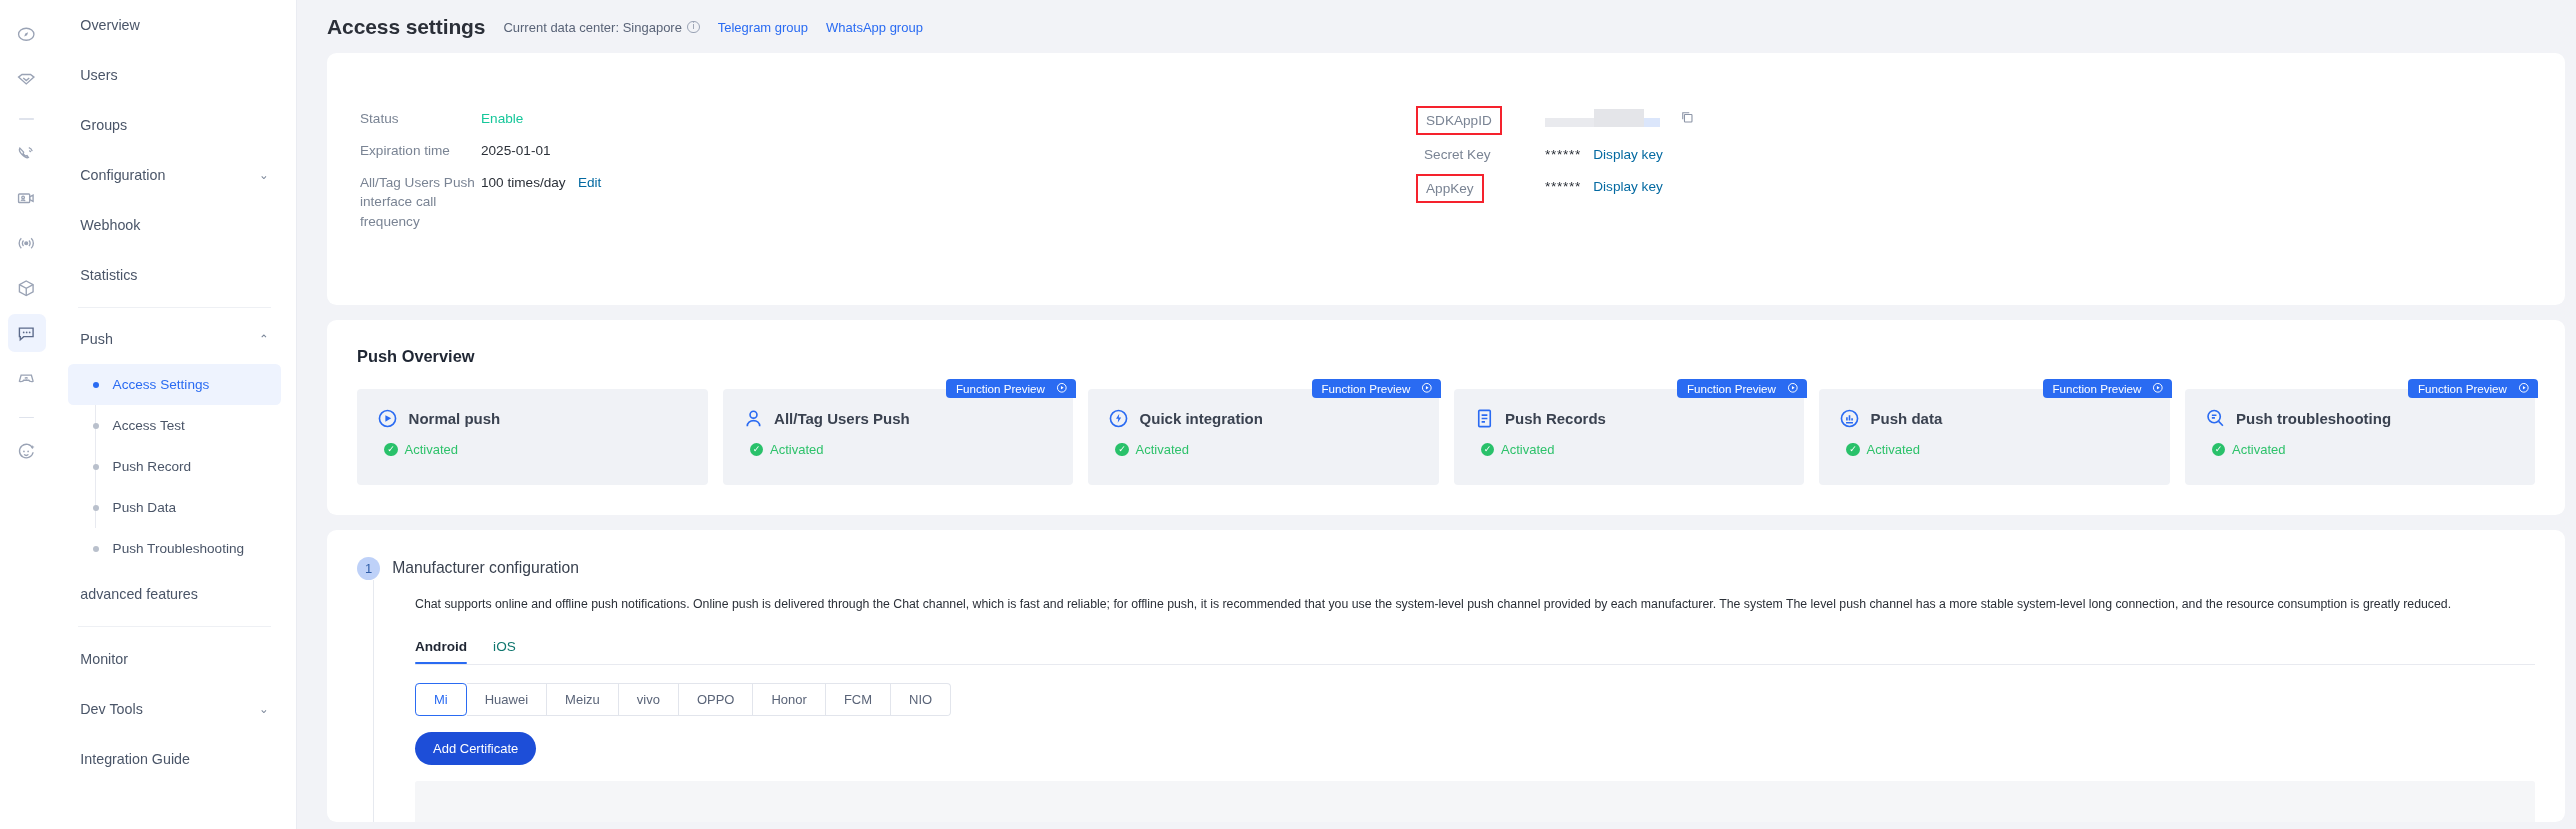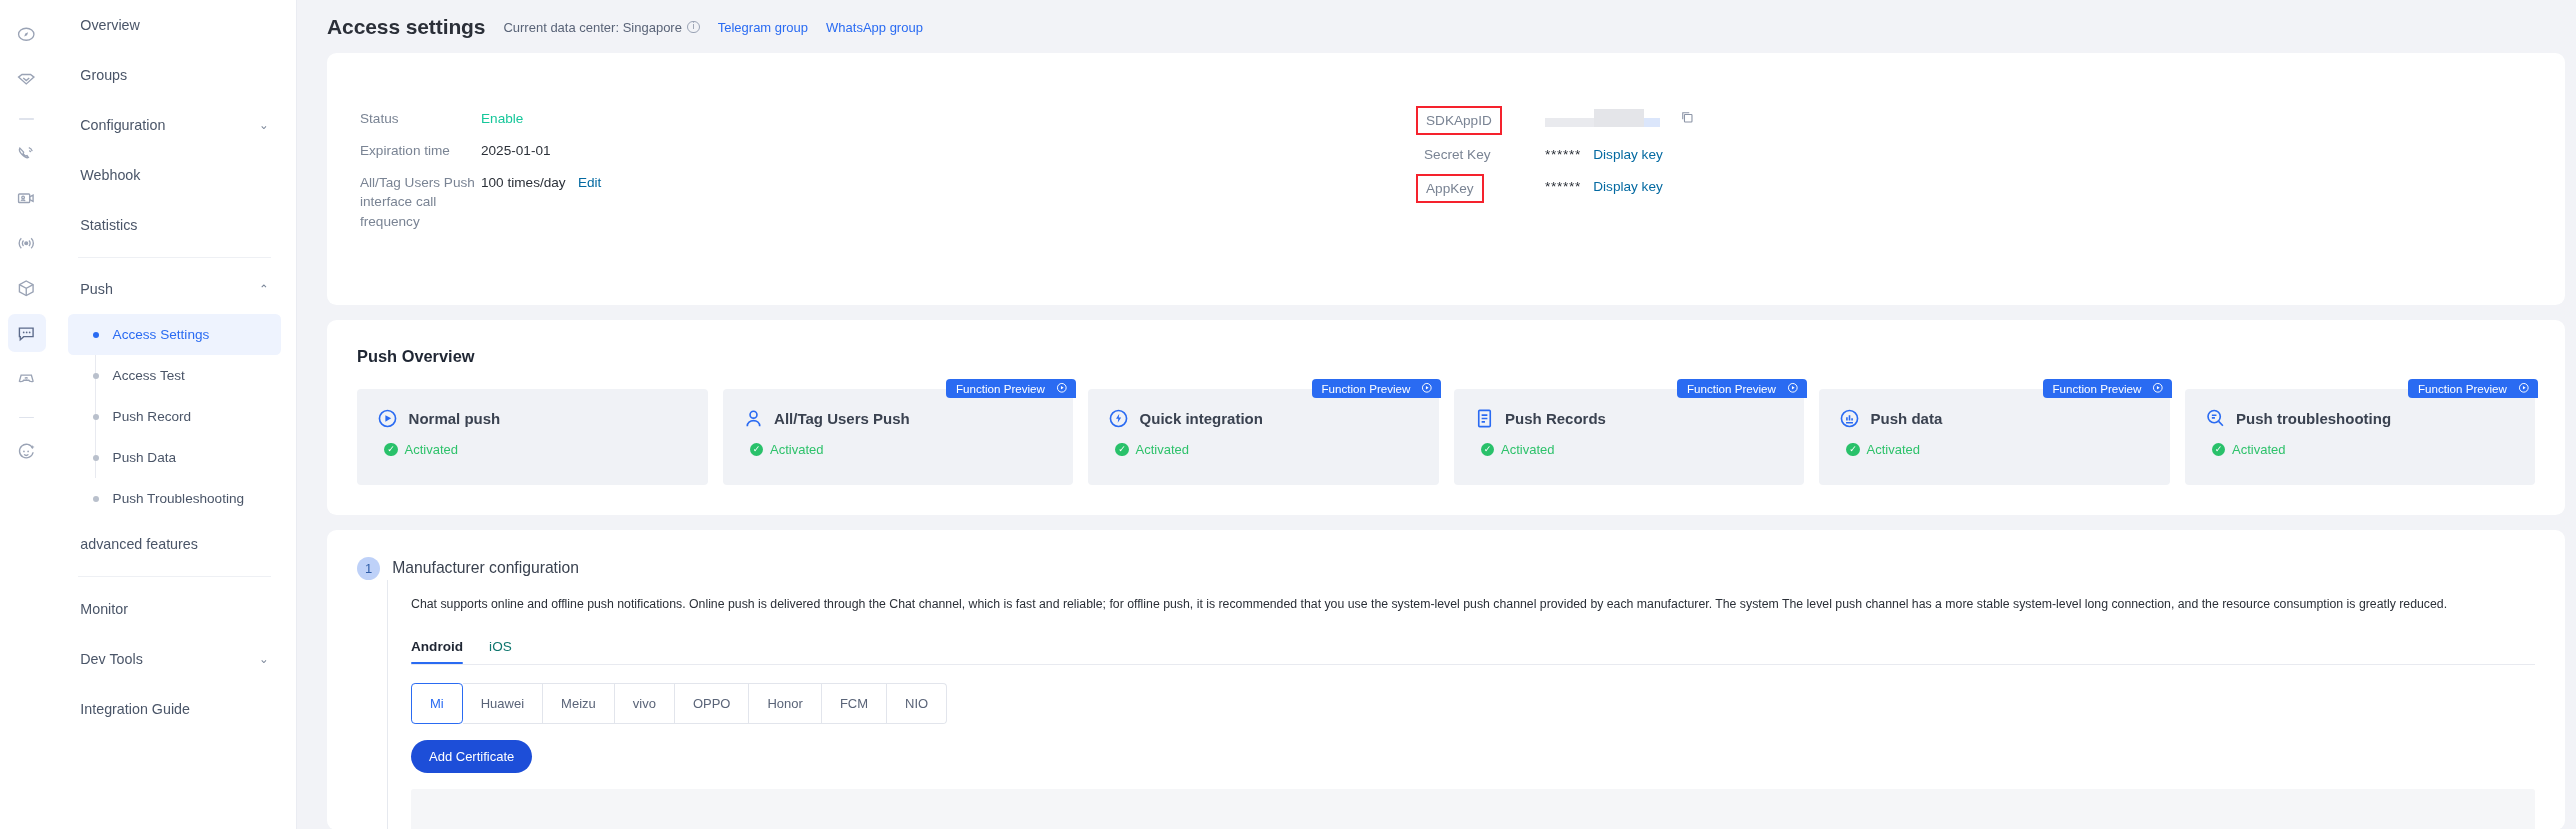--- a/index.html
+++ b/index.html
@@ -153,29 +153,29 @@
 
   
   .p-man { padding: 27px 30px 0 30px; min-height: 225px; }
   .step-row { display: flex; align-items: center; gap: 12.3px; }
   .step-n {
     width: 23px; height: 23px; border-radius: 50%;
     background: #bed1f8; color: #2f5da8; font-size: 13px;
     display: flex; align-items: center; justify-content: center; flex: 0 0 23px;
   }
   .step-t { font-size: 15.7px; color: #3a4250; }
-  .step-body { margin-left: 30px; border-left: 0.7px solid #e6e9ef; padding: 15px 0 0 23px; }
+  .step-body { margin-left: 16px; border-left: 0.7px solid #e6e9ef; padding: 15px 0 0 41px; }
   .desc { font-size: 12.3px; color: #2b3038; line-height: 1.62; max-width: 2279px; }
   .tabs { display: flex; gap: 26px; margin-top: 24.6px; border-bottom: 0.7px solid #e8eaf0; }
   .tab { font-size: 13.6px; color: #0f766e; padding-bottom: 9.6px; cursor: pointer; position: relative; }
   .tab.active { color: #1f2633; font-weight: bold; }
   .tab.active::after { content: ""; position: absolute; left: 0; right: 0; bottom: -0.7px; height: 2.7px; background: #2a6bf2; border-radius: 1.4px; }
   .vendors { display: flex; margin-top: 18px; }
   .vend {
-    height: 41px; padding: 0 18px;
+    height: 33px; padding: 0 18px;
     display: flex; align-items: center; justify-content: center;
     font-size: 13px; color: #5a6478;
     border: 0.7px solid #e2e5ec; border-left: none; background: #fff; cursor: pointer;
   }
   .vend:first-child { border-left: 0.7px solid #e2e5ec; border-radius: 4.1px 0 0 4.1px; }
   .vend:last-child { border-radius: 0 4.1px 4.1px 0; }
   .vend.active {
     color: #2a6bf2; border: 0.7px solid #2a6bf2; border-radius: 4.1px; z-index: 2;
   }
   .btn-add {
@@ -253,20 +253,23 @@
           <circle cx="14.2" cy="11" r="1" fill="currentColor" stroke="none"></circle>
           <path d="M9.5 14.5c1.4 1.4 3.6 1.4 5 0"></path>
           <path d="M19.6 3.6l.6 1.6 1.6.6-1.6.6-.6 1.6-.6-1.6-1.6-.6 1.6-.6z" fill="currentColor" stroke="none"></path>
         </svg>
     </div>
   </div>
 
   <div class="nav">
     <div class="nav-item">
       <span>Overview</span>
+    </div>
+    <div class="nav-item">
+      <span>Users</span>
     </div>
     <div class="nav-item">
       <span>Groups</span>
     </div>
     <div class="nav-item">
       <span>Configuration</span>
       <span class="chev">⌄</span>
     </div>
     <div class="nav-item">
       <span>Webhook</span>

